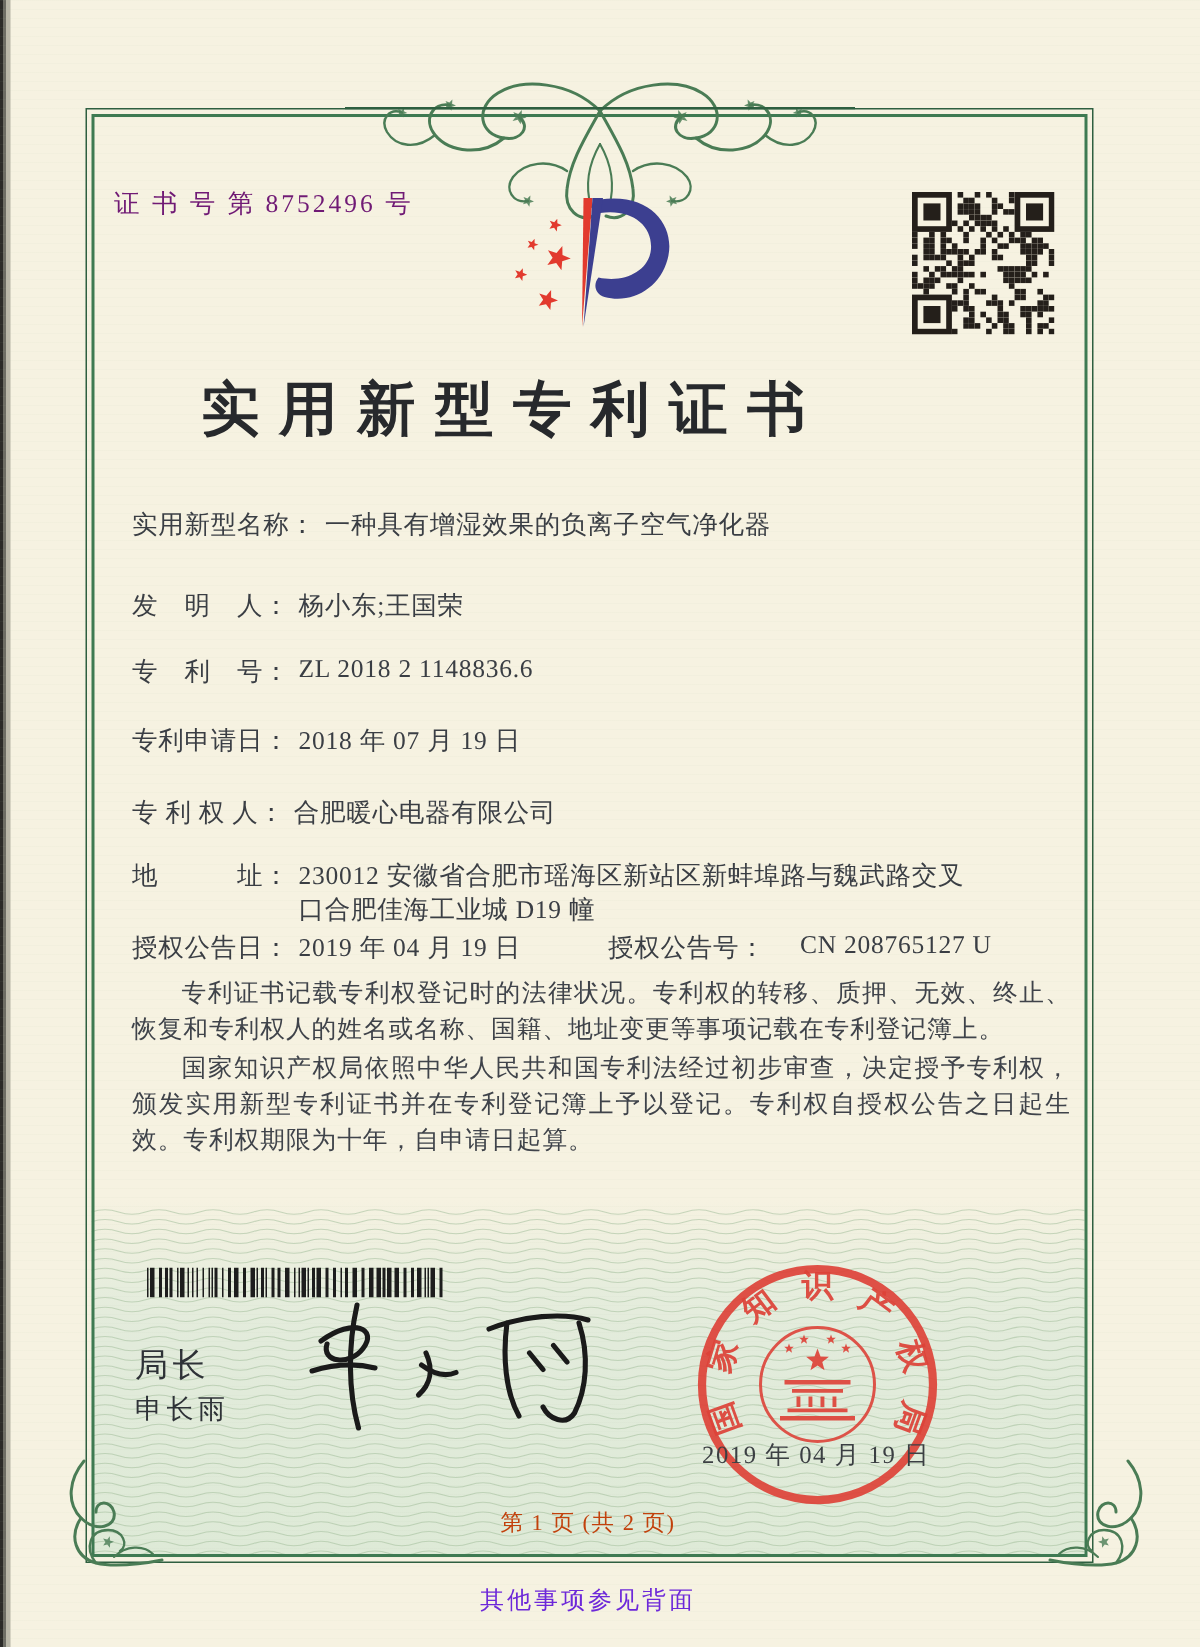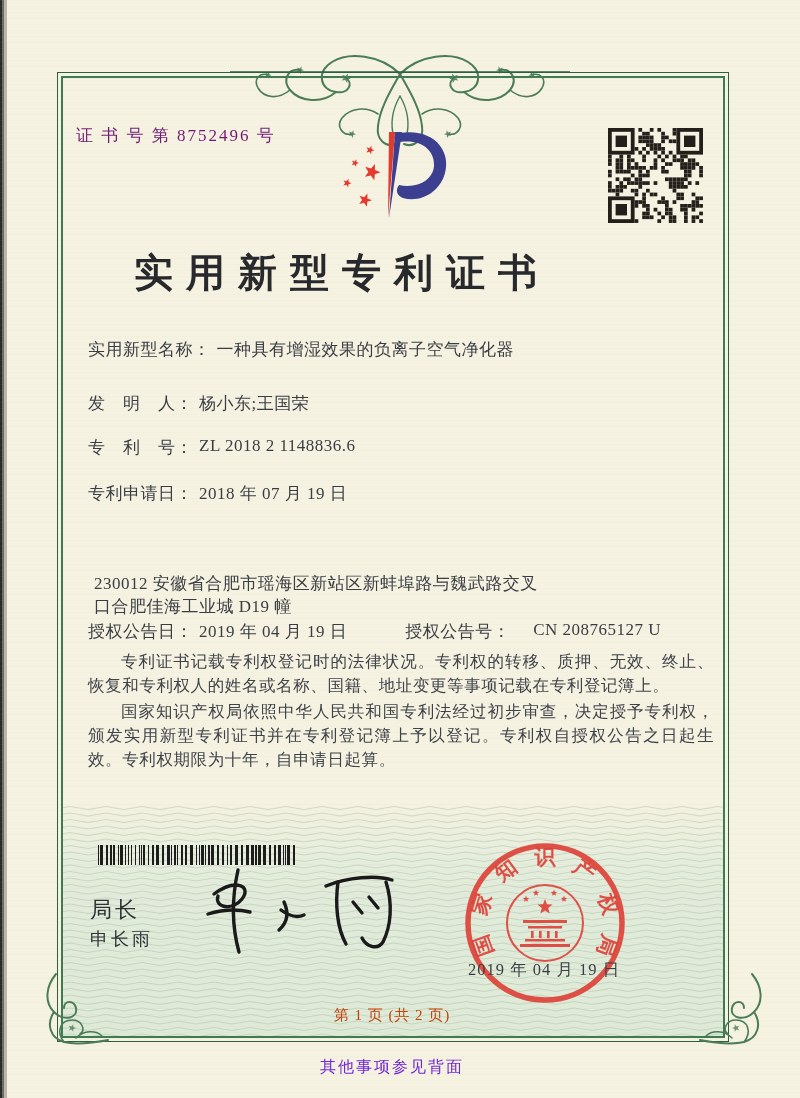--- a/index.html
+++ b/index.html
@@ -377,21 +377,26 @@
     <span class="val">杨小东;王国荣</span>
   </div>
   <div class="row r3">
     <span class="lbl">专　利　号：</span>
     <span class="val">ZL 2018 2 1148836.6</span>
   </div>
   <div class="row r4">
     <span class="lbl">专利申请日：</span>
     <span class="val">2018 年 07 月 19 日</span>
   </div>
+  <div class="row r5">
+    <span class="lbl">专 利 权 人：</span>
+    <span class="val">合肥暖心电器有限公司</span>
+  </div>
   <div class="row r6">
+    <span class="lbl">地　　　址：</span>
     <span class="val wrap">230012 安徽省合肥市瑶海区新站区新蚌埠路与魏武路交叉口合肥佳海工业城 D19 幢</span>
   </div>
   <div class="row r7">
     <span class="lbl">授权公告日：</span>
     <span class="val">2019 年 04 月 19 日</span>
     <span class="pair2">
       <span class="lbl">授权公告号：</span>
       <span class="val">CN 208765127 U</span>
     </span>
   </div>

